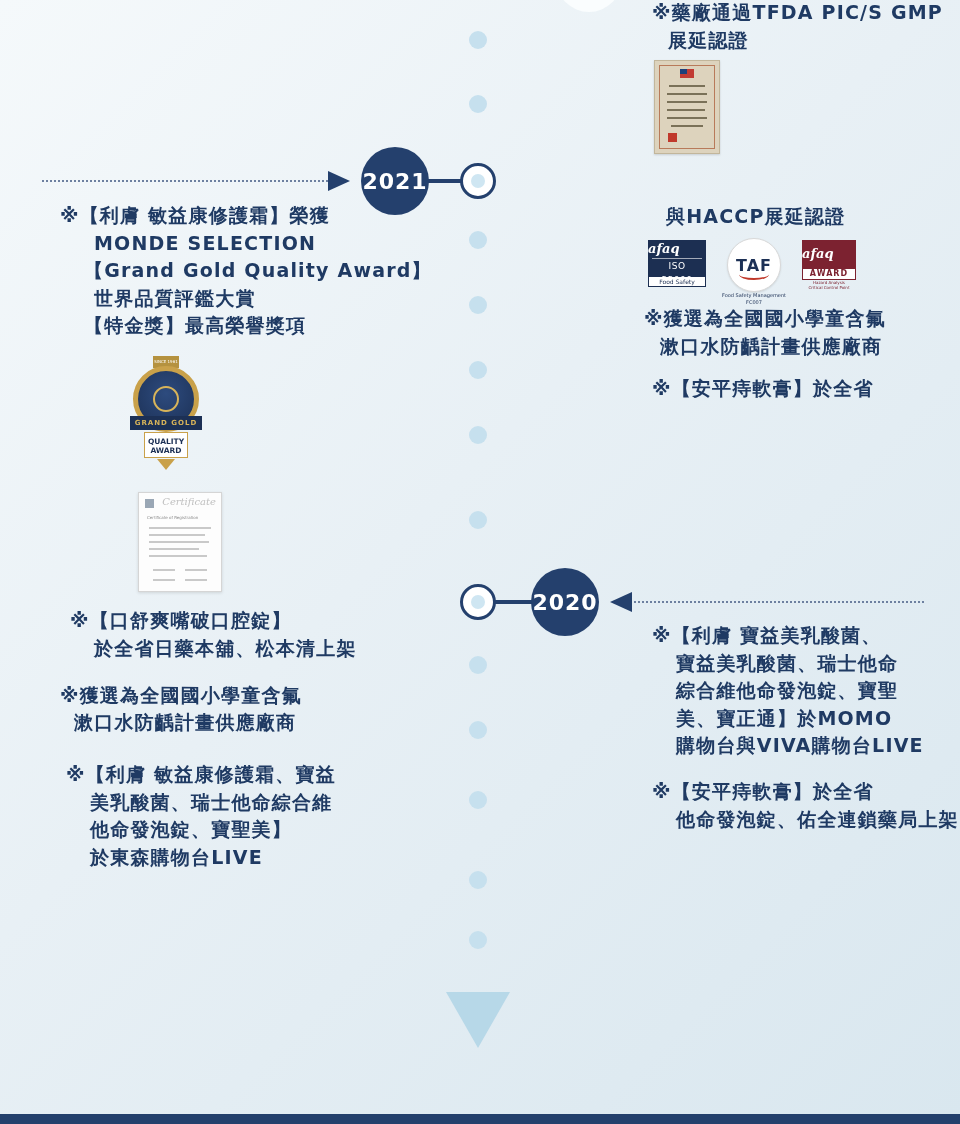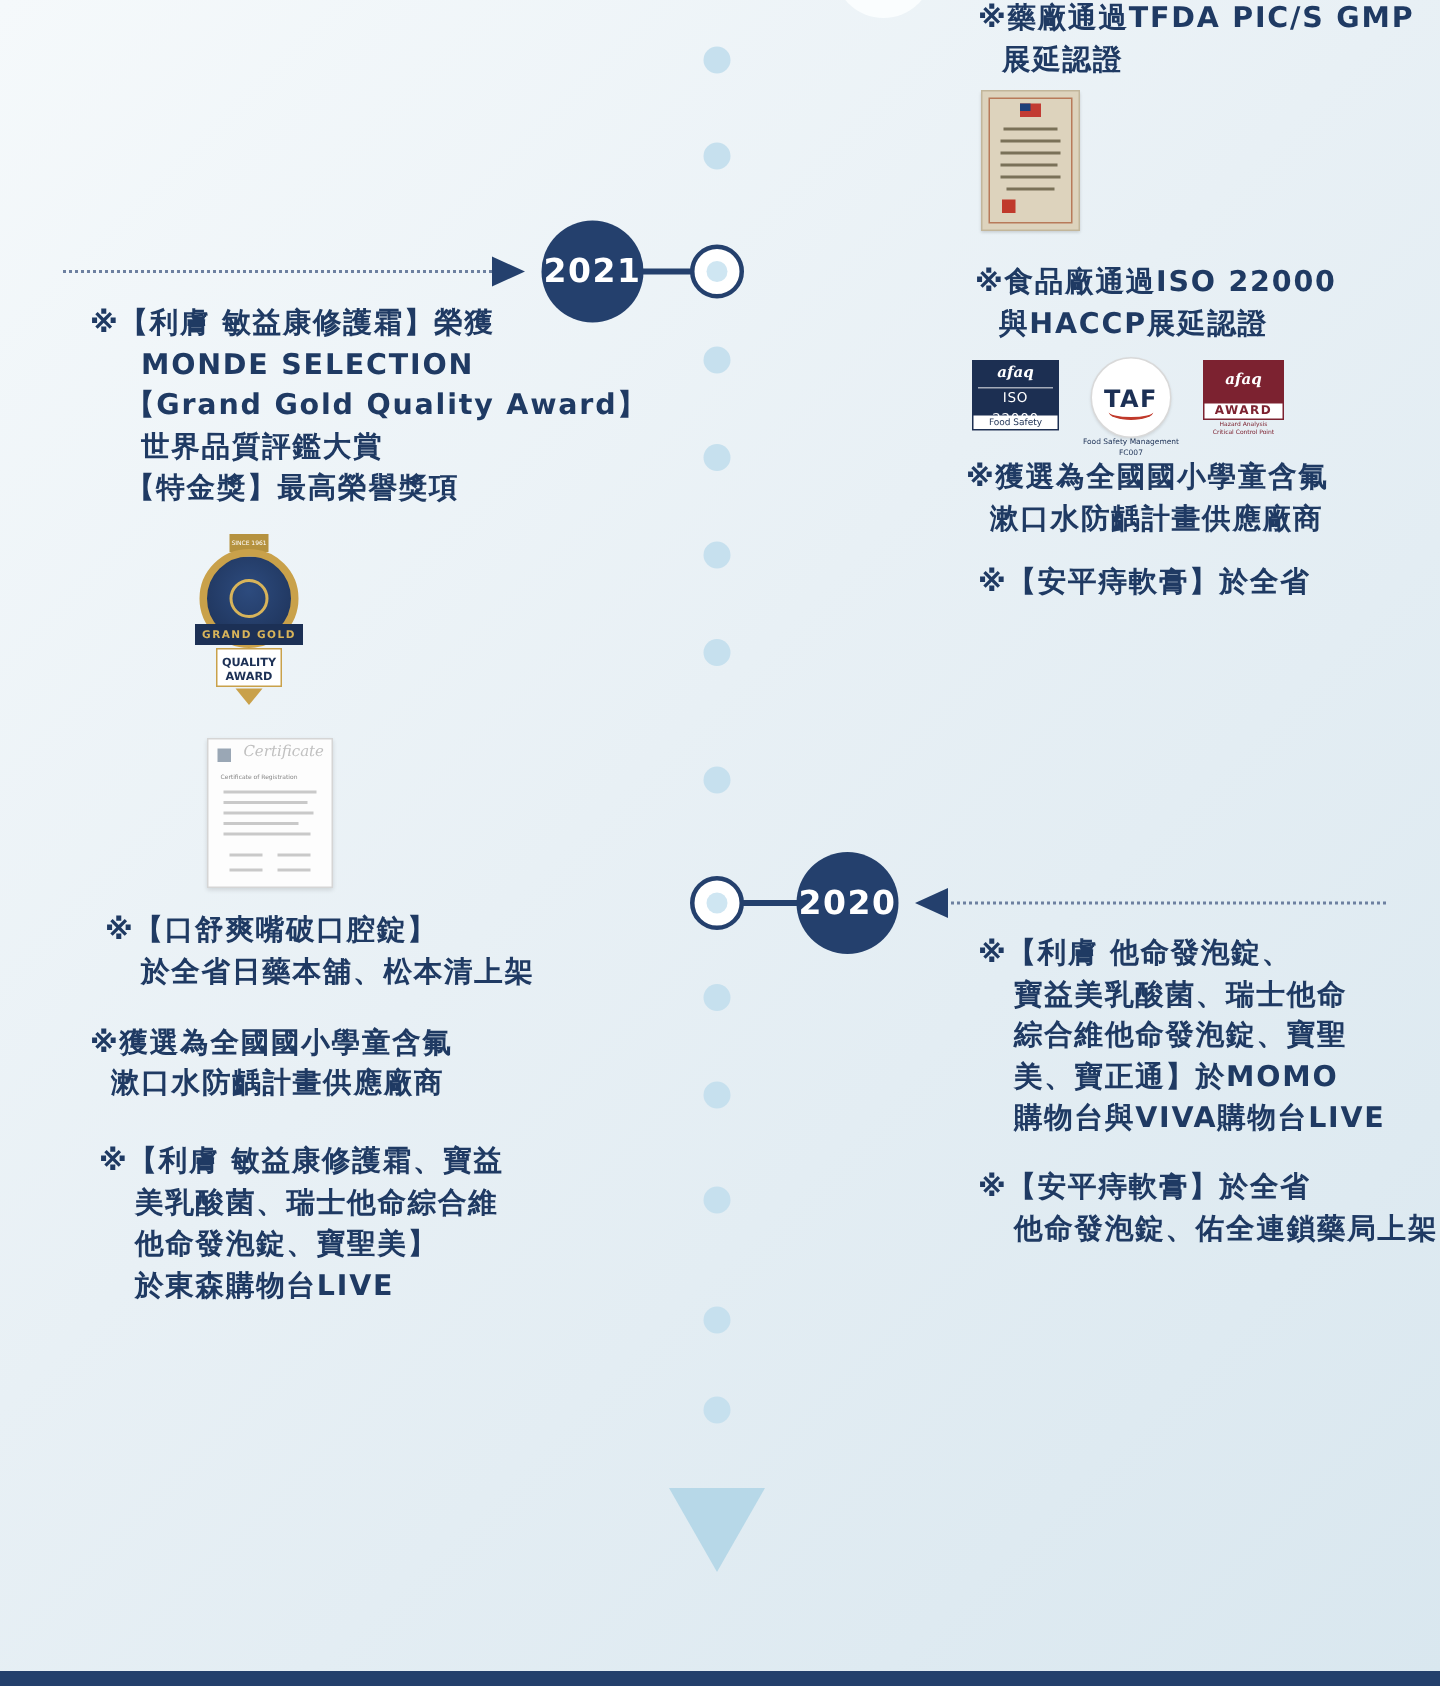--- a/index.html
+++ b/index.html
@@ -107,21 +107,21 @@
   .cert-tfda .flag { position: absolute; left: 25px; top: 8px; width: 14px; height: 9px; background: #c23b33; }
   .cert-tfda .flag::before { content: ""; position: absolute; left: 0; top: 0; width: 7px; height: 5px; background: #1d3f7a; }
   .tl { position: absolute; height: 2px; background: #7a7158; }
   .cert-tfda .seal { position: absolute; left: 13px; top: 72px; width: 9px; height: 9px; background: #c0392b; }
   
   .logo-afaq1 { position: absolute; left: 648px; top: 240px; width: 58px; }
   .logo-afaq1 .box {
     width: 58px; height: 36px; background: #1c2f52; color: #fff; box-sizing: border-box;
   }
   .afaq-brand {
-    font-style: italic; font-weight: bold; font-size: 10px; text-align: center; line-height: 18px;
+    font-style: italic; font-weight: bold; font-size: 13px; line-height: 18px;
     font-family: "DejaVu Serif", serif;
   }
   .logo-afaq1 .code {
     font-size: 9px; text-align: center; letter-spacing: .5px; line-height: 14px;
     border-top: 1px solid rgba(255,255,255,.6); margin: 0 4px;
   }
   .logo-afaq1 .strip, .logo-afaq2 .strip {
     box-sizing: border-box; background: #fff; text-align: center;
   }
   .logo-afaq1 .strip {
@@ -197,21 +197,20 @@
     <div class="flag"></div>
     <div class="tl" style="left:14px; top:24px; width:36px"></div>
     <div class="tl" style="left:12px; top:32px; width:40px"></div>
     <div class="tl" style="left:12px; top:40px; width:40px"></div>
     <div class="tl" style="left:12px; top:48px; width:38px"></div>
     <div class="tl" style="left:12px; top:56px; width:40px"></div>
     <div class="tl" style="left:16px; top:64px; width:32px"></div>
     <div class="seal"></div>
   </div>
 
-  <div class="t" style="left:650px; top:179px">※食品廠通過ISO 22000</div>
   <div class="t" style="left:666px; top:207px">與HACCP展延認證</div>
 
   <div class="logo-afaq1">
     <div class="box">
       <div class="afaq-brand">afaq</div>
       <div class="code">ISO 22000</div>
     </div>
     <div class="strip">Food Safety</div>
   </div>
 
@@ -274,21 +273,21 @@
   <div class="t" style="left:94px; top:639px">於全省日藥本舖、松本清上架</div>
 
   <div class="t" style="left:60px; top:686px">※獲選為全國國小學童含氟</div>
   <div class="t" style="left:74px; top:713px">漱口水防齲計畫供應廠商</div>
 
   <div class="t" style="left:66px; top:765px">※【利膚 敏益康修護霜、寶益</div>
   <div class="t" style="left:90px; top:793px">美乳酸菌、瑞士他命綜合維</div>
   <div class="t" style="left:90px; top:820px">他命發泡錠、寶聖美】</div>
   <div class="t" style="left:90px; top:848px">於東森購物台LIVE</div>
 
-  <div class="t" style="left:652px; top:626px">※【利膚 他命發泡錠、</div>
+  <div class="t" style="left:652px; top:626px">※【利膚 寶益美乳酸菌、</div>
   <div class="t" style="left:676px; top:654px">寶益美乳酸菌、瑞士他命</div>
   <div class="t" style="left:676px; top:681px">綜合維他命發泡錠、寶聖</div>
   <div class="t" style="left:676px; top:709px">美、寶正通】於MOMO</div>
   <div class="t" style="left:676px; top:736px">購物台與VIVA購物台LIVE</div>
 
   <div class="t" style="left:652px; top:782px">※【安平痔軟膏】於全省</div>
   <div class="t" style="left:676px; top:810px">他命發泡錠、佑全連鎖藥局上架</div>
 
   <div class="arrow-down"></div>
   <div class="footer-bar"></div>

